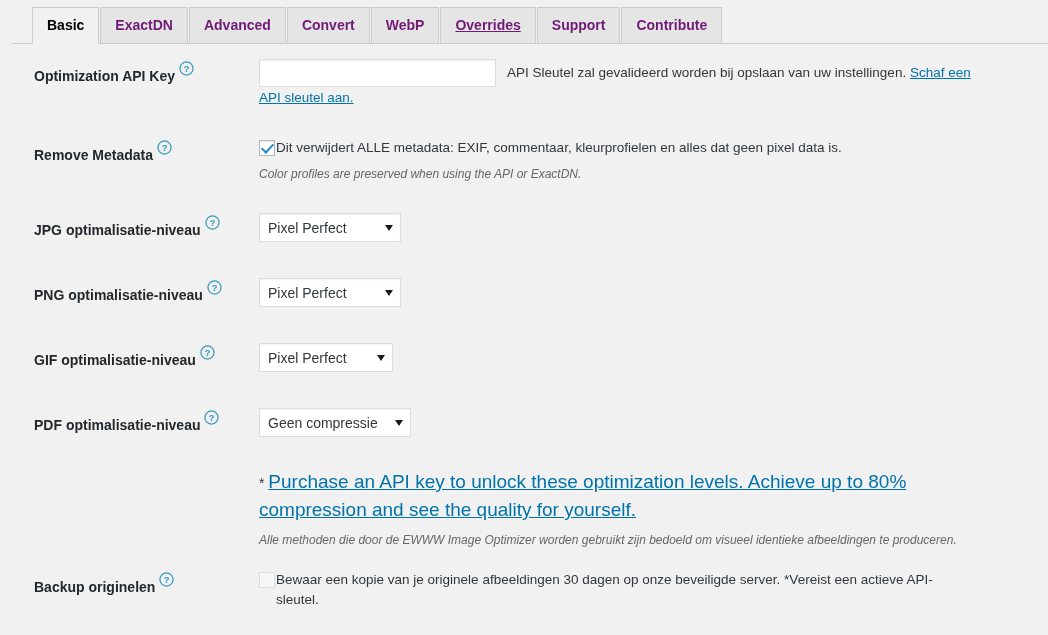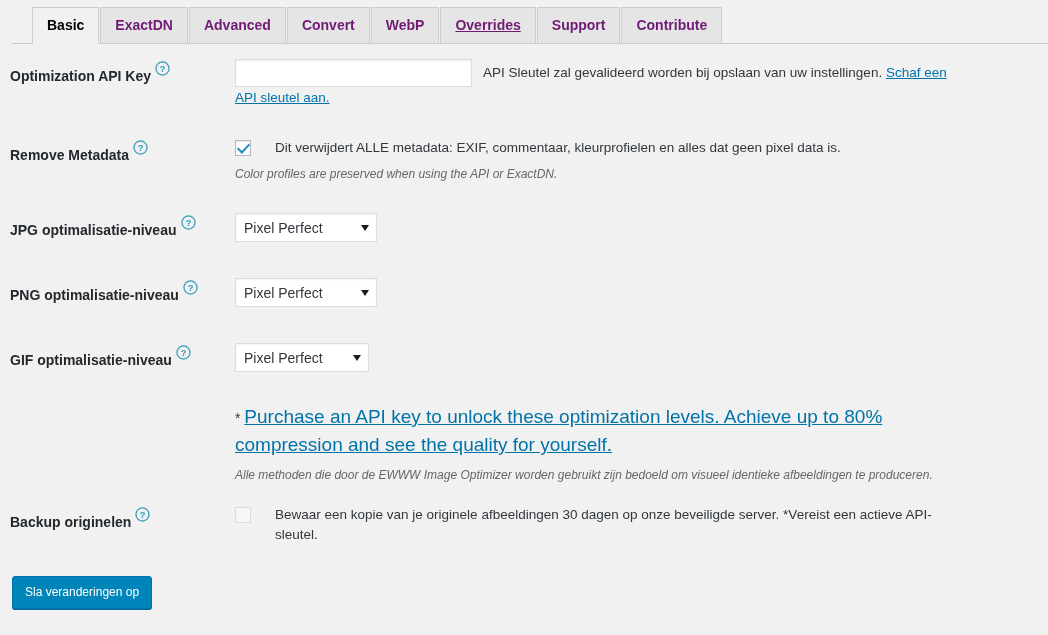--- a/index.html
+++ b/index.html
@@ -51,20 +51,21 @@
     border-bottom-color: #f1f1f1;
     color: #000;
     font-weight: 700;
   }
 
   
   .form-table {
     width: 960px;
     border-collapse: collapse;
     table-layout: fixed;
+    margin-left: 24px;
   }
   .form-table tr {
     vertical-align: top;
   }
   .form-table th {
     width: 225px;
     text-align: left;
     font-weight: 600;
     font-size: 14px;
     line-height: 1.3;
@@ -119,21 +120,21 @@
     vertical-align: middle;
   }
   a.lnk {
     color: #0073aa;
     text-decoration: underline;
   }
 
   .cb-row {
     display: flex;
     align-items: flex-start;
-    gap: 24px;
+    gap: 1px;
   }
   .cbox {
     appearance: none;
     -webkit-appearance: none;
     width: 16px;
     height: 16px;
     min-width: 16px;
     margin: 2px 0 0 0;
     border: 1px solid #b4b9be;
     background: #fff;
@@ -313,20 +314,34 @@
             </svg></span>
       </th>
       <td>
         <div class="sel w-c">
           <span class="sel-val">Pixel Perfect</span>
           <span class="arrow"></span>
         </div>
       </td>
     </tr>
 
+    <tr>
+      <th>
+        <span class="label-txt">PDF optimalisatie-niveau</span><span class="help-icon"><svg width="15" height="15" viewBox="0 0 16 16">
+              <circle cx="8" cy="8" r="7" fill="none" stroke="#3399bb" stroke-width="1.3"></circle>
+              <text x="8" y="11.6" font-size="10" font-family="Liberation Sans, sans-serif" fill="#3399bb" text-anchor="middle">?</text>
+            </svg></span>
+      </th>
+      <td>
+        <div class="sel w-d">
+          <span class="sel-val">Geen compressie</span>
+          <span class="arrow"></span>
+        </div>
+      </td>
+    </tr>
 
     <tr class="purchase-row">
       <th></th>
       <td>
         <span class="star">*</span>
         <a class="purchase-link" href="#">Purchase an API key to unlock these optimization levels. Achieve up to 80% compression and see the quality for yourself.</a>
         <span class="desc-italic">Alle methoden die door de EWWW Image Optimizer worden gebruikt zijn bedoeld om visueel identieke afbeeldingen te produceren.</span>
       </td>
     </tr>
 

